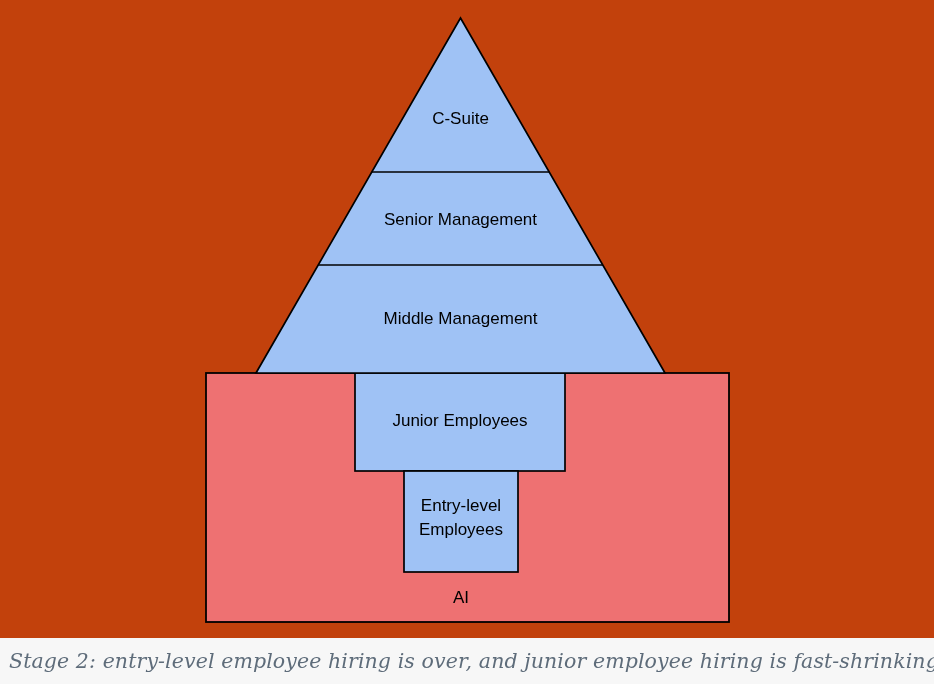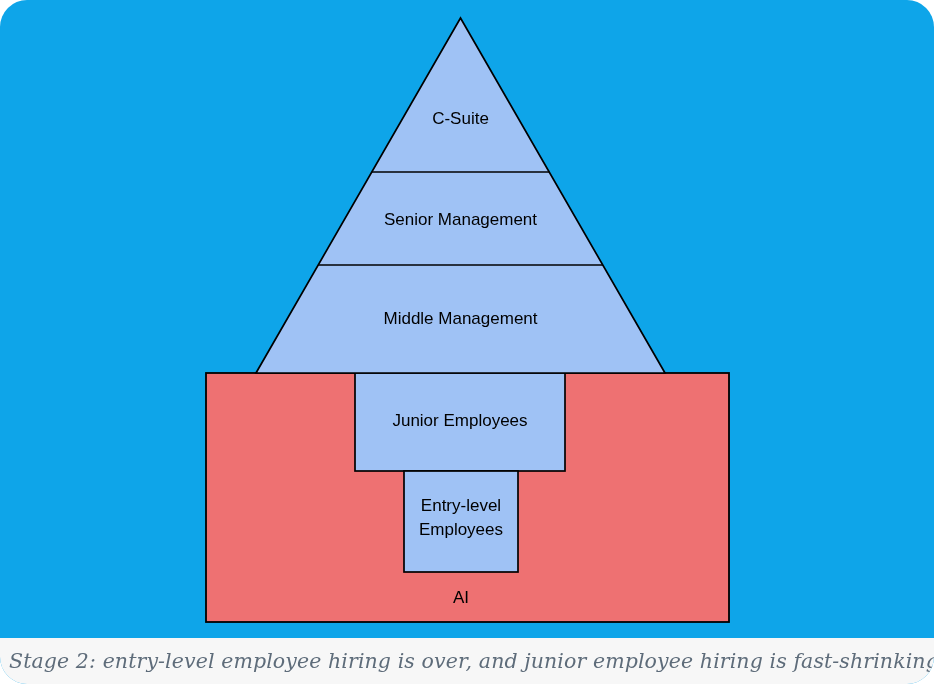--- a/index.html
+++ b/index.html
@@ -4,24 +4,23 @@
 <style>
   html, body {
     margin: 0;
     padding: 0;
     background: #ffffff;
   }
   .page {
     position: relative;
     width: 934px;
     height: 684px;
-    background: #0ea5e9;
+    background: #c2410c;
     overflow: hidden;
     font-family: "Liberation Sans", sans-serif;
-    border-radius: 27px;
   }
   .diagram-svg {
     position: absolute;
     top: 0;
     left: 0;
   }
   .diagram-svg text {
     font-family: "Liberation Sans", sans-serif;
     font-size: 17px;
     fill: #000000;

